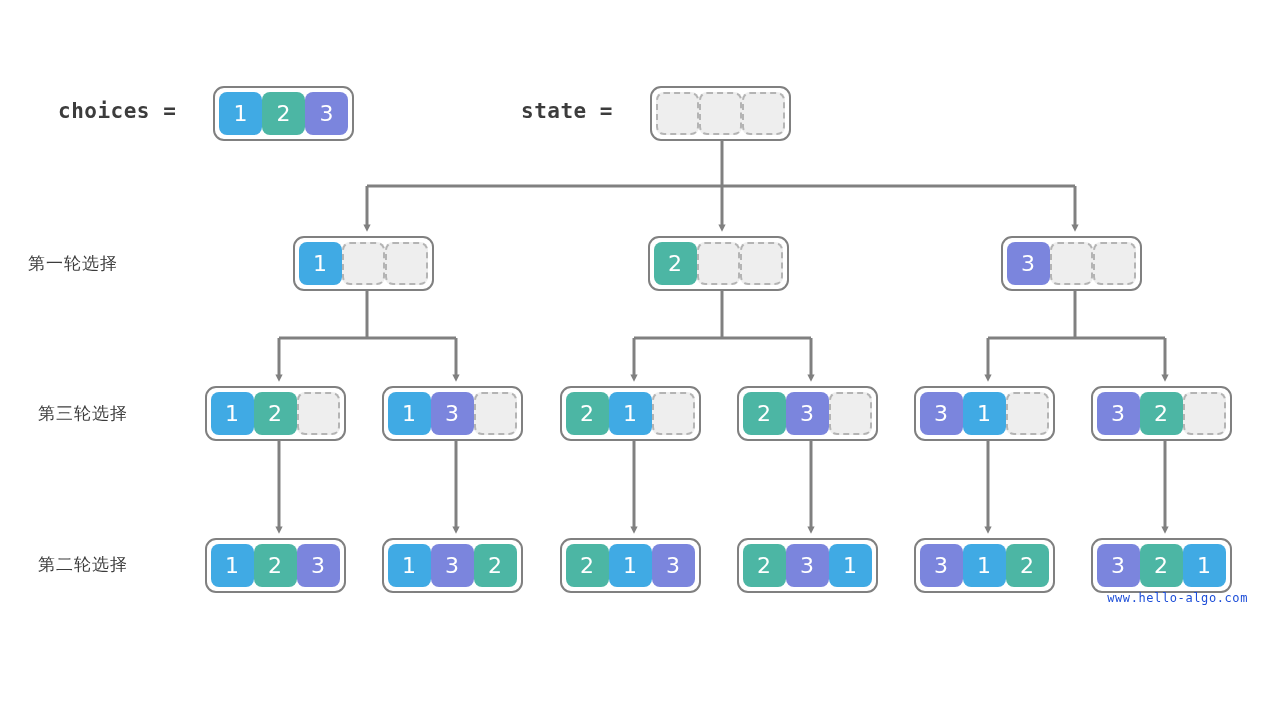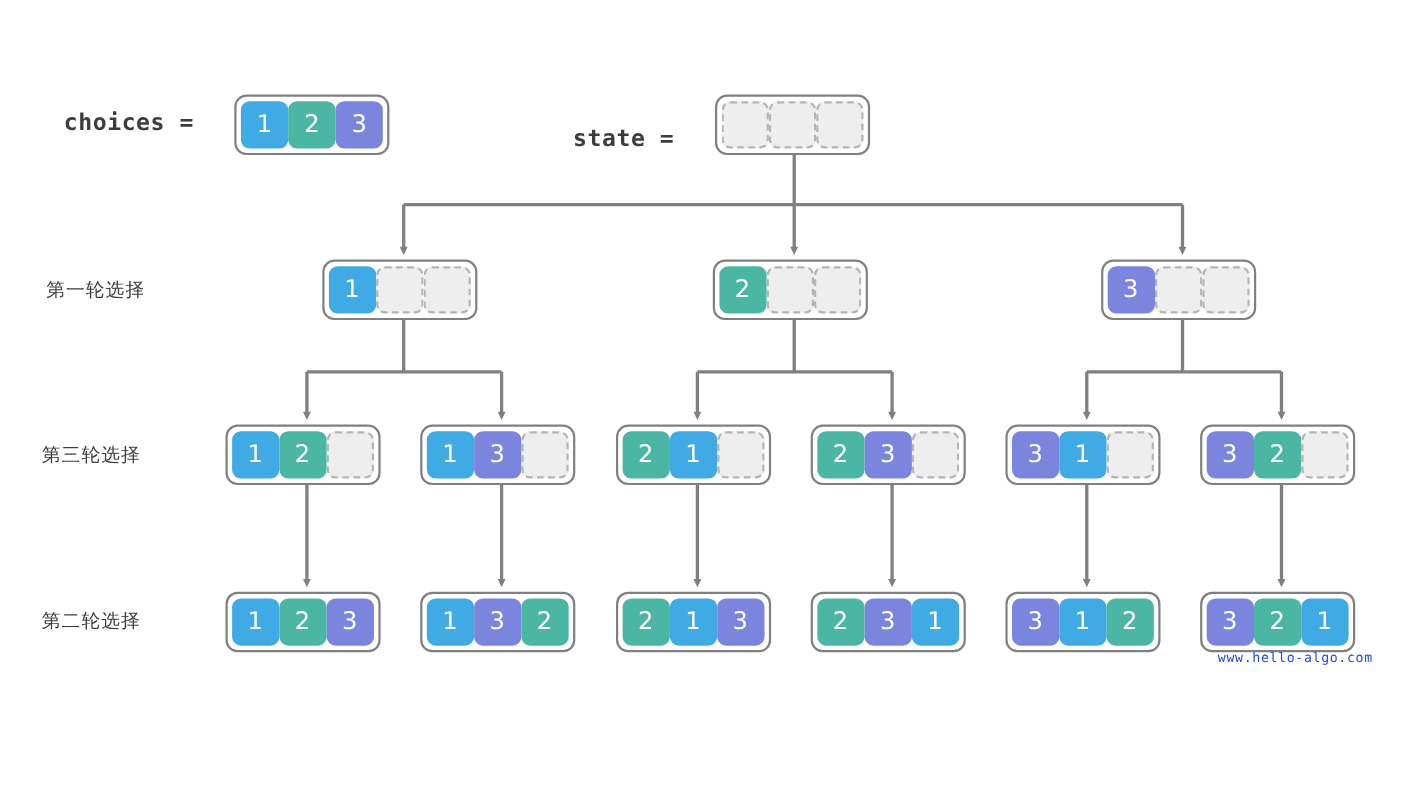--- a/index.html
+++ b/index.html
@@ -139,28 +139,28 @@
     </g>
   </svg>
 
   <div class="mono-label" style="left:58px; top:99px;">choices =</div>
   <div class="node" id="node-choices" style="left:213px; top:86px;">
       <div class="cell v1">1</div>
       <div class="cell v2">2</div>
       <div class="cell v3">3</div>
     </div>
 
-  <div class="mono-label" style="left:521px; top:114px;">state =</div>
+  <div class="mono-label" style="left:521px; top:99px;">state =</div>
   <div class="node" id="node-state" style="left:650px; top:86px;">
       <div class="cell empty"></div>
       <div class="cell empty"></div>
       <div class="cell empty"></div>
     </div>
 
-  <div class="row-label" style="left:42px; top:252px;">第一轮选择</div>
+  <div class="row-label" style="left:28px; top:252px;">第一轮选择</div>
   <div class="row-label" style="left:38px; top:402px;">第三轮选择</div>
   <div class="row-label" style="left:38px; top:553px;">第二轮选择</div>
 
   <div id="tree-nodes">
       <div class="node" style="left: 292.5px; top: 236px;">
         <div class="cell v1">1</div>
         <div class="cell empty"></div>
         <div class="cell empty"></div>
       </div>
       <div class="node" style="left: 647.5px; top: 236px;">

